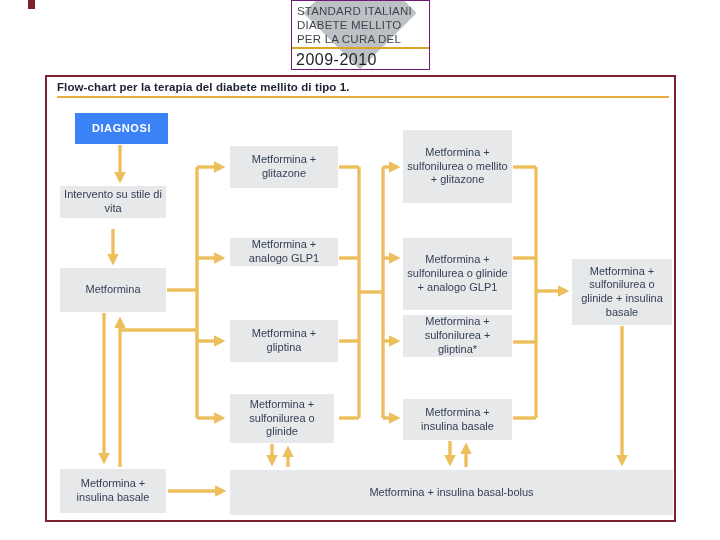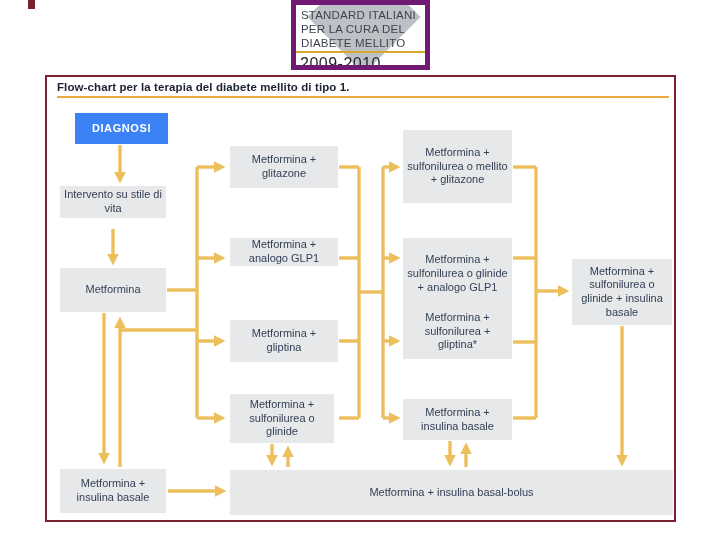--- a/index.html
+++ b/index.html
@@ -2,21 +2,21 @@
 <html><head>
 <meta charset="utf-8">
 <style>
   * { margin:0; padding:0; box-sizing:border-box; }
   html,body { width:720px; height:540px; background:#ffffff; font-family:"Liberation Sans", sans-serif; overflow:hidden; position:relative; }
 
   
   .corner-mark { position:absolute; left:28px; top:0; width:7px; height:9px; background:#7b2130; }
 
   
-  .badge { position:absolute; left:291px; top:0; width:139px; height:70px; border:5px solid #701a75; background:#ffffff; overflow:hidden; }
+  .badge { position:absolute; left:291px; top:0; width:139px; height:70px; border:1px solid #701a75; background:#ffffff; overflow:hidden; }
   .badge .diamond { position:absolute; left:28px; top:-28px; width:80px; height:80px; background:#bcc1c6; transform:rotate(45deg); }
   .badge .lines { position:absolute; left:5px; top:3px; color:#3f444c; font-size:11.5px; line-height:1.22; letter-spacing:.2px; white-space:nowrap; }
   .badge .rule { position:absolute; left:0; top:46px; width:100%; height:2px; background:#d9a62e; }
   .badge .years { position:absolute; left:4px; top:50px; color:#1d2127; font-size:16px; letter-spacing:.5px; }
 
   
   .frame { position:absolute; left:45px; top:75px; width:631px; height:447px; border:2px solid #7b2130; background:#ffffff; }
   .fc-title { position:absolute; left:57px; top:81px; font-size:11.5px; font-weight:bold; color:#1c2330; letter-spacing:.1px; }
   .fc-title-rule { position:absolute; left:57px; top:96px; width:612px; height:2px; background:#e8ab3e; }
 
@@ -28,22 +28,22 @@
 </style>
 </head>
 <body>
 
 <div class="corner-mark"></div>
 
 <div class="badge">
   <div class="diamond"></div>
   <div class="lines">
     <div>STANDARD ITALIANI</div>
+    <div>DIABETE MELLITO</div>
     <div>PER LA CURA DEL</div>
-    <div>DIABETE MELLITO</div>
   </div>
   <div class="rule"></div>
   <div class="years">2009-2010</div>
 </div>
 
 <div class="frame"></div>
 <div class="fc-title">Flow-chart per la terapia del diabete mellito di tipo 1.</div>
 <div class="fc-title-rule"></div>
 
 <div class="node accent" style="left:75px;top:113px;width:93px;height:31px">DIAGNOSI</div>
@@ -51,21 +51,21 @@
 <div class="node" style="left:60px;top:268px;width:106px;height:44px">Metformina</div>
 <div class="node" style="left:60px;top:469px;width:106px;height:44px">Metformina + insulina basale</div>
 
 <div class="node" style="left:230px;top:146px;width:108px;height:42px">Metformina + glitazone</div>
 <div class="node" style="left:230px;top:238px;width:108px;height:28px">Metformina + analogo GLP1</div>
 <div class="node" style="left:230px;top:320px;width:108px;height:42px">Metformina + gliptina</div>
 <div class="node" style="left:230px;top:394px;width:104px;height:49px">Metformina + sulfonilurea o glinide</div>
 
 <div class="node" style="left:403px;top:130px;width:109px;height:73px">Metformina + sulfonilurea o mellito + glitazone</div>
 <div class="node" style="left:403px;top:238px;width:109px;height:72px">Metformina + sulfonilurea o glinide + analogo GLP1</div>
-<div class="node" style="left:403px;top:304px;width:109px;height:55px">Metformina + sulfonilurea + gliptina*</div>
+<div class="node" style="left:403px;top:315px;width:109px;height:42px">Metformina + sulfonilurea + gliptina*</div>
 <div class="node" style="left:403px;top:399px;width:109px;height:41px">Metformina + insulina basale</div>
 
 <div class="node" style="left:572px;top:259px;width:100px;height:66px">Metformina + sulfonilurea o glinide + insulina basale</div>
 <div class="node" style="left:230px;top:470px;width:443px;height:45px">Metformina + insulina basal-bolus</div>
 
 <svg class="wires" width="720" height="540">
   <defs>
     <marker id="ah" viewBox="0 0 10 10" refX="7" refY="5" markerWidth="3.4" markerHeight="3.4" orient="auto">
       <path d="M0,0 L10,5 L0,10 z" fill="#ecbf5c"></path>
     </marker>

